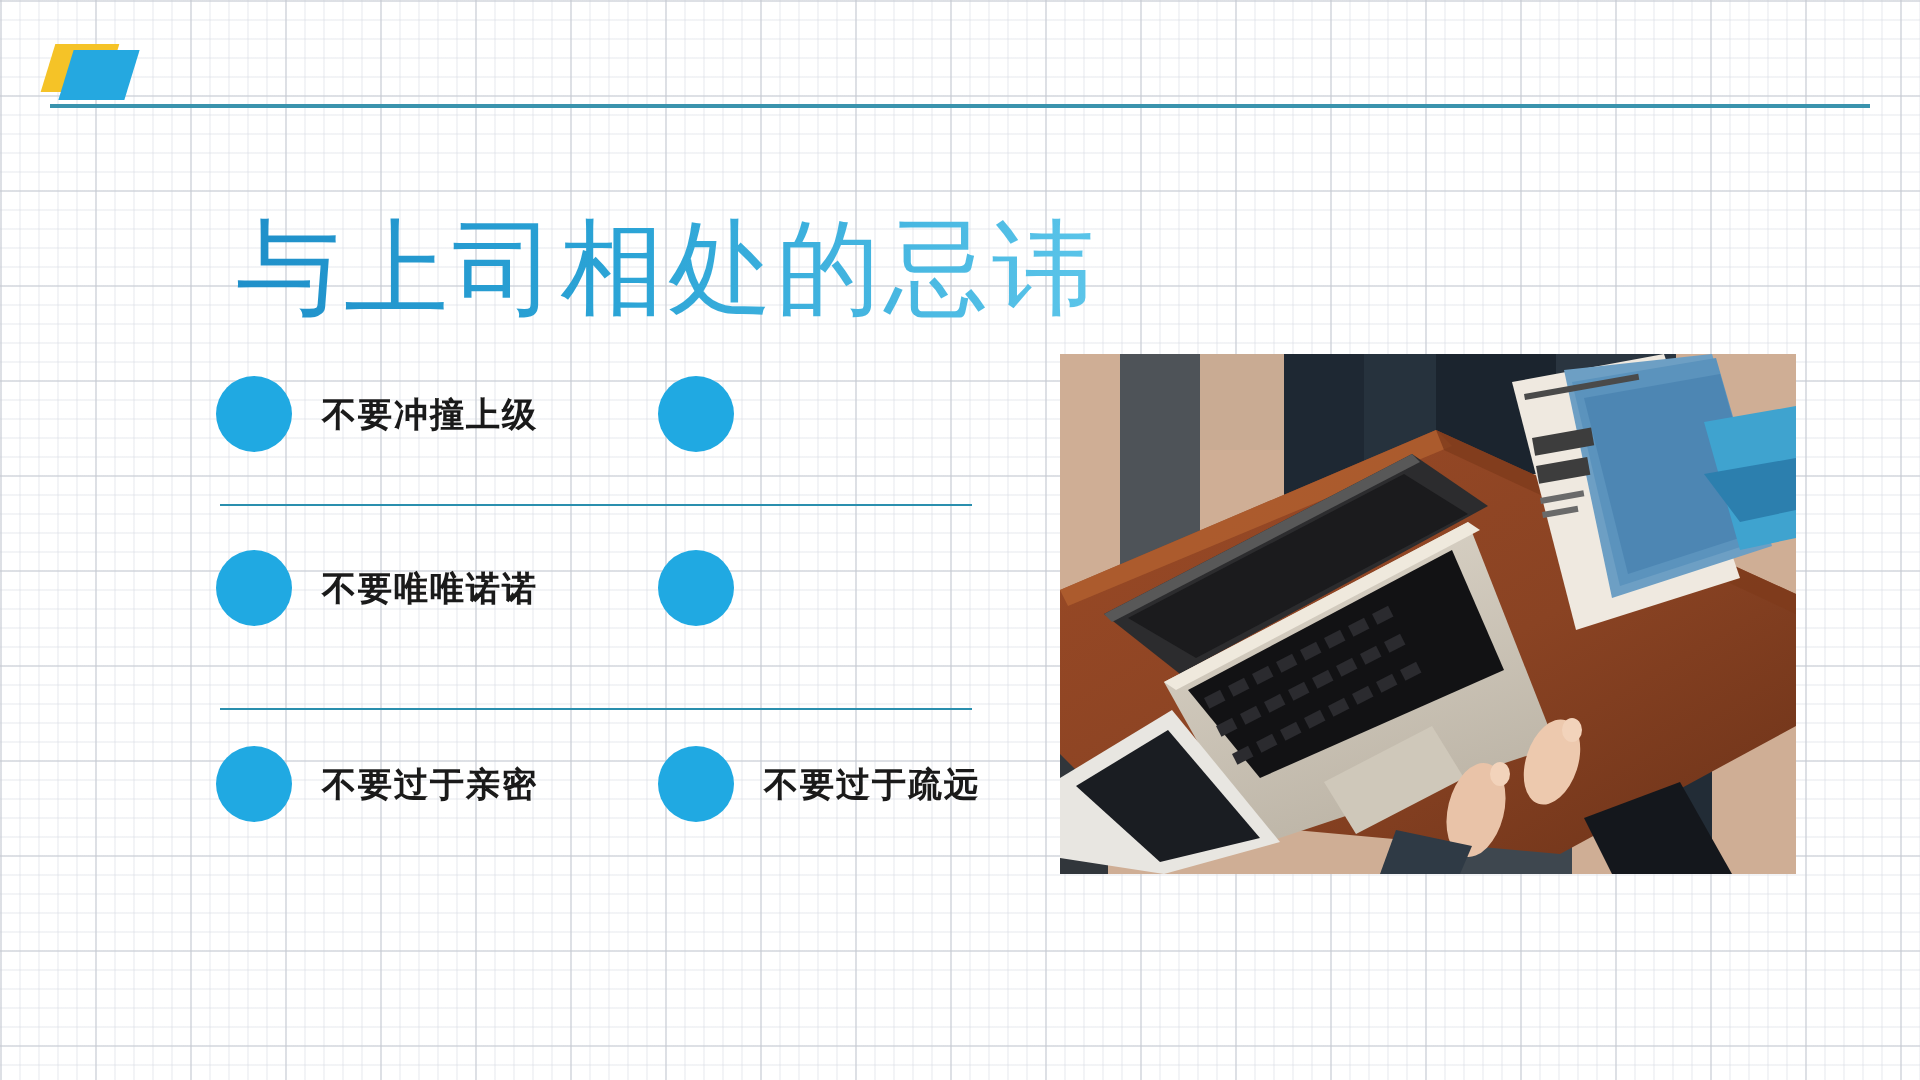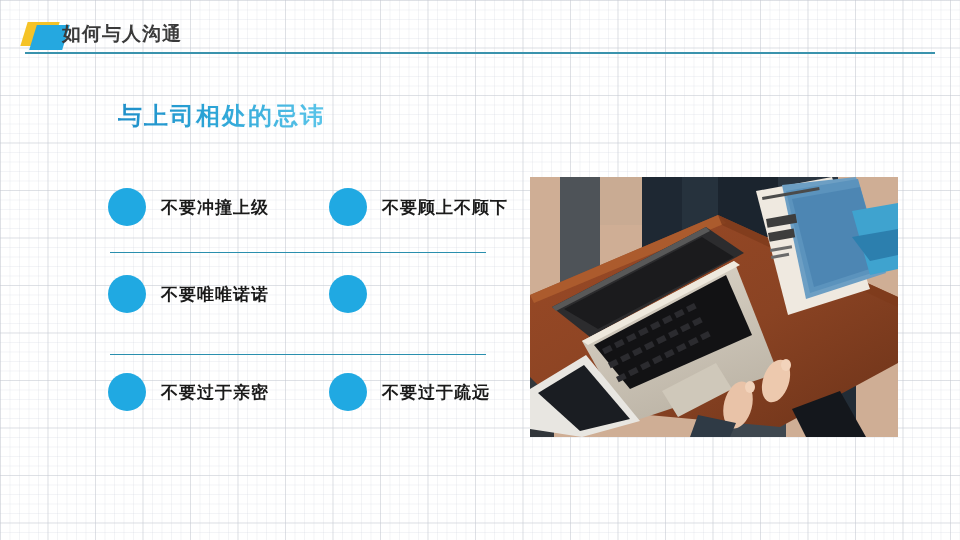--- a/index.html
+++ b/index.html
@@ -61,22 +61,22 @@
 
   #header-rule {
     position:absolute; left:25px; top:52px;
     width:910px; height:2px;
     background:#3a93ad;
   }
 
   
   #main-title {
     position:absolute; left:118px; top:100px;
-    font-size:24px;
-    font-weight:700;
+    font-size:52px;
+    font-weight:400;
     letter-spacing:2px;
     white-space:nowrap;
     background-image: linear-gradient(100deg,#1f8fc9 0%, #2ba4d6 45%, #5dc6ea 100%);
     -webkit-background-clip:text;
     background-clip:text;
     color:transparent;
     -webkit-text-fill-color:transparent;
   }
 
   
@@ -131,37 +131,35 @@
 
 <div id="slide">
 
   <div id="header">
 
     <div class="logo-wrap">
       <div class="logo-yellow"></div>
       <div class="logo-blue"></div>
     </div>
 
-    <div id="header-title">如何与人沟通</div>
 
     <div id="header-rule"></div>
   </div>
 
   <div id="main-title">与上司相处的忌讳</div>
 
   <div id="bullets">
 
     <div class="bullet-row r0">
       <div class="bullet-item c0">
         <div class="bullet-dot"></div>
         <div class="bullet-label">不要冲撞上级</div>
       </div>
       <div class="bullet-item c1">
         <div class="bullet-dot"></div>
-        <div class="bullet-label">不要顾上不顾下</div>
       </div>
     </div>
 
     <div class="divider d0"></div>
 
     <div class="bullet-row r1">
       <div class="bullet-item c0">
         <div class="bullet-dot"></div>
         <div class="bullet-label">不要唯唯诺诺</div>
       </div>

